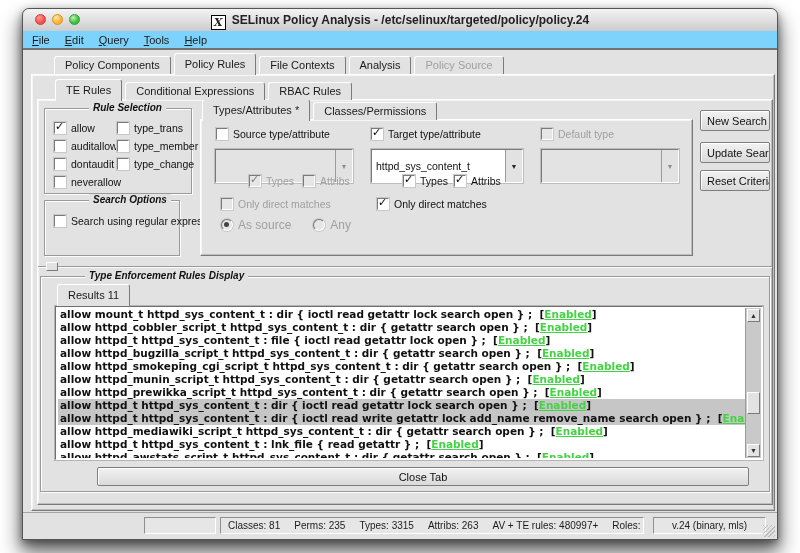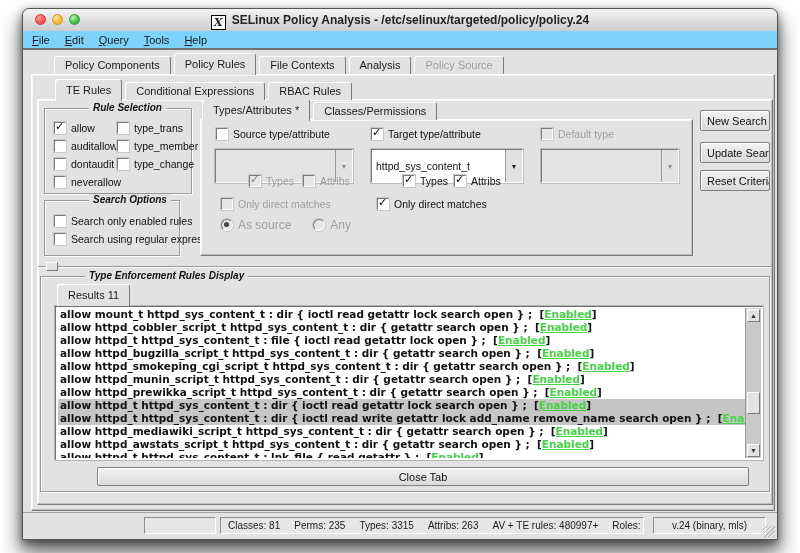--- a/index.html
+++ b/index.html
@@ -162,24 +162,20 @@
           <label class="cbrow">
             <span class="cb"></span>
             <span class="cbl">type_change</span>
           </label>
         </div>
     </div>
 
     <div class="groupbox" style="left:6px; top:100px; width:136px; height:56px;">
       <span class="legend">Search Options</span>
       <div id="so-list" class="content-pos" style="left:9px; top:14px;">
-          <label class="cbrow">
-            <span class="cb"></span>
-            <span class="cbl">Search only enabled rules</span>
-          </label>
           <label class="cbrow">
             <span class="cb"></span>
             <span class="cbl">Search using regular expression</span>
           </label>
         </div>
     </div>
 
     <div class="tabrow" id="crit-tabs" style="left:164px; top:2px; height:18px; z-index:6;">
         <span class="tab active">Types/Attributes *</span>
         <span class="tab">Classes/Permissions</span>
@@ -261,22 +257,22 @@
             <div class="rrow"><span class="rtext">allow mount_t httpd_sys_content_t : dir { ioctl read getattr lock search open } ;  [</span><span class="enb">Enabled</span><span class="rtext">]</span></div>
             <div class="rrow"><span class="rtext">allow httpd_cobbler_script_t httpd_sys_content_t : dir { getattr search open } ;  [</span><span class="enb">Enabled</span><span class="rtext">]</span></div>
             <div class="rrow"><span class="rtext">allow httpd_t httpd_sys_content_t : file { ioctl read getattr lock open } ;  [</span><span class="enb">Enabled</span><span class="rtext">]</span></div>
             <div class="rrow"><span class="rtext">allow httpd_bugzilla_script_t httpd_sys_content_t : dir { getattr search open } ;  [</span><span class="enb">Enabled</span><span class="rtext">]</span></div>
             <div class="rrow"><span class="rtext">allow httpd_smokeping_cgi_script_t httpd_sys_content_t : dir { getattr search open } ;  [</span><span class="enb">Enabled</span><span class="rtext">]</span></div>
             <div class="rrow"><span class="rtext">allow httpd_munin_script_t httpd_sys_content_t : dir { getattr search open } ;  [</span><span class="enb">Enabled</span><span class="rtext">]</span></div>
             <div class="rrow"><span class="rtext">allow httpd_prewikka_script_t httpd_sys_content_t : dir { getattr search open } ;  [</span><span class="enb">Enabled</span><span class="rtext">]</span></div>
             <div class="rrow sel"><span class="rtext">allow httpd_t httpd_sys_content_t : dir { ioctl read getattr lock search open } ;  [</span><span class="enb">Enabled</span><span class="rtext">]</span></div>
             <div class="rrow sel"><span class="rtext">allow httpd_t httpd_sys_content_t : dir { ioctl read write getattr lock add_name remove_name search open } ;  [</span><span class="enb">Enabled</span><span class="rtext">]</span></div>
             <div class="rrow"><span class="rtext">allow httpd_mediawiki_script_t httpd_sys_content_t : dir { getattr search open } ;  [</span><span class="enb">Enabled</span><span class="rtext">]</span></div>
+            <div class="rrow"><span class="rtext">allow httpd_t httpd_sys_content_t : lnk_file { read getattr } ;  [</span><span class="enb">Enabled</span><span class="rtext">]</span></div>
             <div class="rrow"><span class="rtext">allow httpd_awstats_script_t httpd_sys_content_t : dir { getattr search open } ;  [</span><span class="enb">Enabled</span><span class="rtext">]</span></div>
-            <div class="rrow"><span class="rtext">allow httpd_t httpd_sys_content_t : lnk_file { read getattr } ;  [</span><span class="enb">Enabled</span><span class="rtext">]</span></div>
           </div>
         <div class="vscroll">
           <span class="sbtn up"></span>
           <span class="sthumb"></span>
           <span class="sbtn down"></span>
         </div>
       </div>
       <button class="btn" style="left:56px; top:190px; width:652px; height:19px;">Close Tab</button>
     </div>
   </div>

